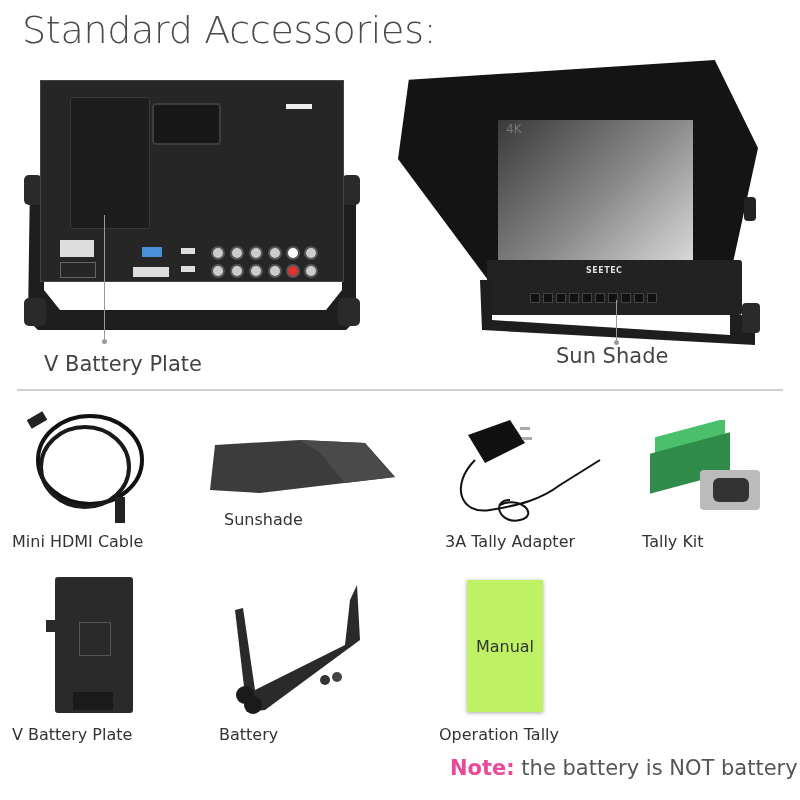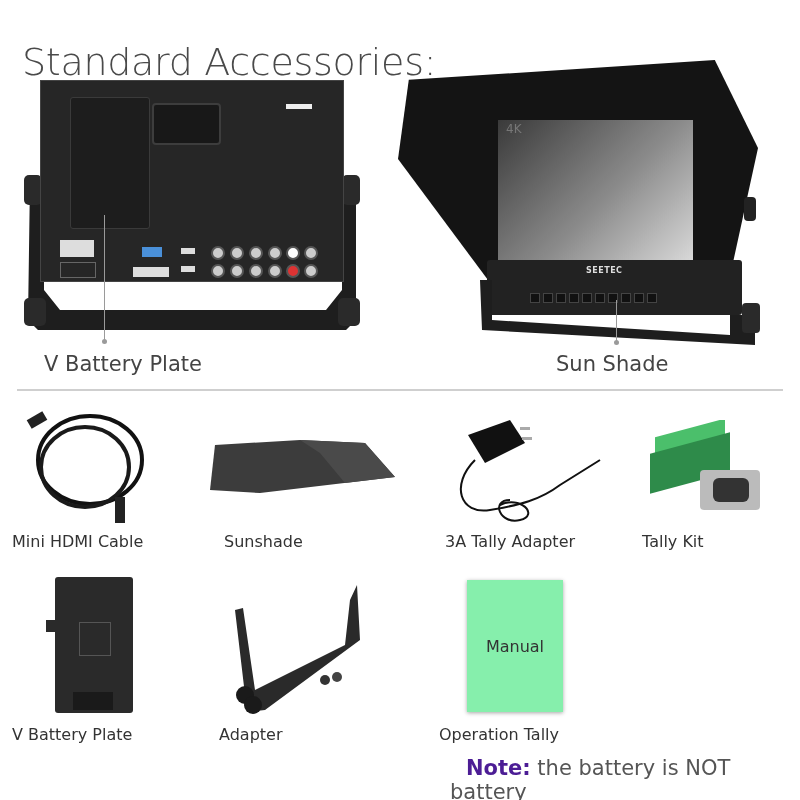--- a/index.html
+++ b/index.html
@@ -1,24 +1,24 @@
 <!DOCTYPE html>
 <html><head>
 <meta charset="utf-8">
 <style>
   html, body { margin: 0; padding: 0; background: #ffffff; }
   body { width: 800px; height: 800px; position: relative; overflow: hidden; font-family: "DejaVu Sans", "Liberation Sans", sans-serif; color: #444; }
-  .title { position: absolute; left: 22px; top: 8px; font-size: 38px; font-weight: 300; color: #4a4a4a; letter-spacing: -0.3px; margin-top: 32px; }
+  .title { position: absolute; left: 22px; top: 8px; font-size: 38px; font-weight: 300; color: #4a4a4a; letter-spacing: -0.3px; }
   .callout-label { position: absolute; font-size: 21px; color: #444; }
   .callout-line { position: absolute; width: 1px; background: #9a9a9a; }
   .callout-dot { position: absolute; width: 5px; height: 5px; border-radius: 50%; background: #9a9a9a; }
   .divider { position: absolute; left: 17px; top: 389px; width: 766px; height: 2px; background: #cfcfcf; }
   .item-label { position: absolute; font-size: 16px; color: #333; text-align: left; width: 180px; margin-left: 12px; }
   .note { position: absolute; left: 450px; top: 756px; font-size: 21px; color: #555; }
-  .note b { color: #4c1d95; margin-left: 16px; }
+  .note b { color: #ec4899; }
   .product { position: absolute; }
 
   
   .rear-body { position:absolute; left:40px; top:80px; width:302px; height:200px; background:#262626; border:1px solid #444; }
   .vplate { position:absolute; left:70px; top:97px; width:78px; height:130px; background:#1d1d1d; border:1px solid #3a3a3a; border-radius:3px; }
   .handle { position:absolute; left:152px; top:103px; width:65px; height:38px; background:#181818; border:2px solid #3d3d3d; border-radius:4px; }
   .white-tag { position:absolute; left:286px; top:104px; width:26px; height:5px; background:#eee; }
   .bnc { position:absolute; width:10px; height:10px; border-radius:50%; background:#ccc; border:2px solid #555; }
 
   
@@ -77,37 +77,37 @@
     <span></span><span></span><span></span><span></span><span></span><span></span><span></span><span></span><span></span><span></span>
   </div>
   <svg style="position:absolute;left:470px;top:275px" width="300" height="75">
     <path d="M10 5 L22 5 L22 45 L260 60 L260 40 L285 40 L285 70 L12 55 Z" fill="#1e1e1e"></path>
     <rect x="272" y="28" width="18" height="30" rx="4" fill="#2a2a2a"></rect>
   </svg>
   <div style="position:absolute;left:744px;top:197px;width:12px;height:24px;border-radius:4px;background:#222;"></div>
 </div>
 <div class="callout-line" style="left:616px;top:300px;height:42px"></div>
 <div class="callout-dot" style="left:614px;top:340px"></div>
-<div class="callout-label" style="left:556px;top:352px">Sun Shade</div>
+<div class="callout-label" style="left:556px;top:344px">Sun Shade</div>
 
 <div class="divider"></div>
 
 <svg class="product" style="left:25px;top:405px" width="125" height="125">
   <ellipse cx="65" cy="55" rx="52" ry="44" fill="none" stroke="#111" stroke-width="4"></ellipse>
   <ellipse cx="60" cy="62" rx="44" ry="40" fill="none" stroke="#1a1a1a" stroke-width="4"></ellipse>
   <rect x="3" y="10" width="18" height="10" fill="#222" transform="rotate(-30 12 15)"></rect>
   <rect x="90" y="92" width="10" height="26" fill="#222"></rect>
 </svg>
 <div class="item-label" style="left:0px;top:532px">Mini HDMI Cable</div>
 
 <svg class="product" style="left:205px;top:435px" width="195" height="65">
   <polygon points="10,10 95,5 160,8 190,42 55,58 5,55" fill="#3c3c3c"></polygon>
   <polygon points="95,5 160,8 190,42 140,48 115,18" fill="#4a4a4a"></polygon>
 </svg>
-<div class="item-label" style="left:212px;top:532px">Sunshade</div>
+<div class="item-label" style="left:212px;top:510px">Sunshade</div>
 
 <svg class="product" style="left:450px;top:405px" width="160" height="125">
   <path d="M18 30 L60 15 L75 38 L35 58 Z" fill="#111"></path>
   <rect x="70" y="22" width="10" height="3" fill="#aaa"></rect>
     <rect x="72" y="32" width="10" height="3" fill="#aaa"></rect>
   <path d="M25 55 C 0 80, 10 110, 40 105 S 90 95, 110 80 L 150 55" fill="none" stroke="#111" stroke-width="2"></path>
   <path d="M50 100 C 70 90, 90 110, 70 115 S 40 95, 60 95" fill="none" stroke="#111" stroke-width="2"></path>
 </svg>
 <div class="item-label" style="left:433px;top:532px">3A Tally Adapter</div>
 
@@ -126,22 +126,22 @@
 <div style="position:absolute;left:46px;top:620px;width:9px;height:12px;background:#2a2a2a;"></div>
 <div class="item-label" style="left:0px;top:725px">V Battery Plate</div>
 
 <svg class="product" style="left:225px;top:580px" width="150" height="135">
   <path d="M10 30 L18 28 L30 110 L120 65 L125 20 L132 5 L135 60 L40 130 L22 132 Z" fill="#2a2a2a"></path>
   <circle cx="20" cy="115" r="9" fill="#1a1a1a"></circle>
     <circle cx="28" cy="125" r="9" fill="#1a1a1a"></circle>
   <circle cx="100" cy="100" r="5" fill="#333"></circle>
     <circle cx="112" cy="97" r="5" fill="#444"></circle>
 </svg>
-<div class="item-label" style="left:207px;top:725px">Adapter</div>
+<div class="item-label" style="left:207px;top:725px">Battery</div>
 
-<div class="product" style="left:467px;top:580px;width:96px;height:132px;background:#86efac;box-shadow:0 1px 4px rgba(0,0,0,0.35);display:flex;align-items:center;justify-content:center;">
+<div class="product" style="left:467px;top:580px;width:76px;height:132px;background:#bef264;box-shadow:0 1px 4px rgba(0,0,0,0.35);display:flex;align-items:center;justify-content:center;">
   <span style="font-size:16px;color:#333;">Manual</span>
 </div>
 <div class="item-label" style="left:427px;top:725px">Operation Tally</div>
 
 <div class="note">
   <b>Note:</b><span> the battery is NOT battery</span>
 </div>
 
 </body></html>

